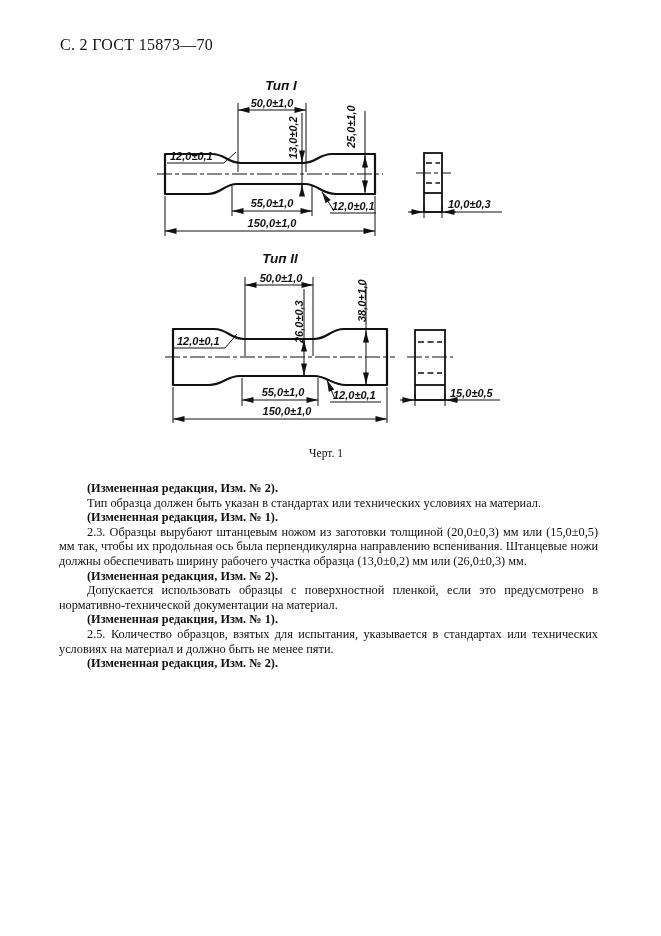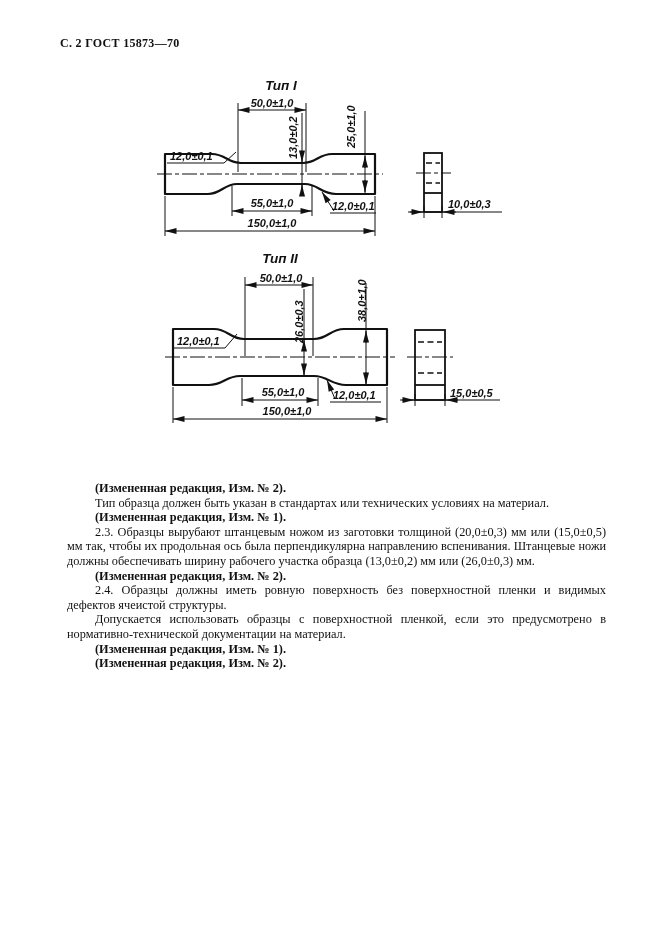--- a/index.html
+++ b/index.html
@@ -1,21 +1,21 @@
 <!DOCTYPE html>
 <html><head>
 <meta charset="utf-8">
 <style>
   html,body{margin:0;padding:0;background:#888;}
   #page{position:relative;width:661px;height:936px;background:#ffffff;color:#111;
         font-family:"Liberation Serif",serif;overflow:hidden;}
-  #hdr{position:absolute;left:60px;top:36px;font-size:12px;font-weight:bold;letter-spacing:.3px;}
+  #hdr{position:absolute;left:60px;top:36px;font-size:16px;font-weight:normal;letter-spacing:.3px;}
   #fig{position:absolute;left:0;top:0;}
   #caption{position:absolute;left:0;top:447px;width:652px;text-align:center;font-size:11.5px;}
-  #text-block{position:absolute;left:67px;top:481px;width:539px;}
+  #text-block{position:absolute;left:59px;top:481px;width:539px;}
   .para{margin:0;font-size:12.3px;line-height:14.6px;text-align:justify;text-indent:28px;}
   .para.b{font-weight:bold;}
   svg .thick{stroke:#111;stroke-width:2.2;fill:none;stroke-linejoin:round;}
   svg .med{stroke:#111;stroke-width:1.8;fill:none;}
   svg .thin{stroke:#111;stroke-width:1;fill:none;}
   svg .cl{stroke-dasharray:15 3 4 3;}
   svg .hid{stroke-dasharray:6 3.5;stroke-width:1.6;}
   svg text{fill:#111;}
   .dimt{font-family:"Liberation Sans",sans-serif;font-style:italic;font-weight:bold;font-size:11px;}
   .ftitle{font-family:"Liberation Sans",sans-serif;font-style:italic;font-weight:bold;font-size:13.5px;}
@@ -171,26 +171,27 @@
         <line class="thin" x1="400" y1="400" x2="500" y2="400"></line>
         <line class="thin" x1="402" y1="400" x2="414" y2="400" marker-end="url(#ar)"></line>
         <line class="thin" x1="458" y1="400" x2="446" y2="400" marker-end="url(#ar)"></line>
         <line class="thin" x1="415" y1="394" x2="415" y2="406"></line>
         <line class="thin" x1="445" y1="394" x2="445" y2="406"></line>
         <text class="dimt" x="450" y="397">15,0±0,5</text>
       </g>
     </g>
   </svg>
 
+  <div id="caption">Черт. 1</div>
 
   <div id="text-block">
       <p class="para b">(Измененная редакция, Изм. № 2).</p>
       <p class="para">Тип образца должен быть указан в стандартах или технических условиях на материал.</p>
       <p class="para b">(Измененная редакция, Изм. № 1).</p>
       <p class="para">2.3. Образцы вырубают штанцевым ножом из заготовки толщиной (20,0±0,3) мм или (15,0±0,5) мм так, чтобы их продольная ось была перпендикулярна направлению вспенивания. Штанцевые ножи должны обеспечивать ширину рабочего участка образца (13,0±0,2) мм или (26,0±0,3) мм.</p>
       <p class="para b">(Измененная редакция, Изм. № 2).</p>
-      <p class="para">2.4. Образцы должны иметь ровную поверхность без поверхностной пленки и видимых дефектов ячеистой структуры.</p>
       <p class="para">Допускается использовать образцы с поверхностной пленкой, если это предусмотрено в нормативно-технической документации на материал.</p>
       <p class="para b">(Измененная редакция, Изм. № 1).</p>
+      <p class="para">2.5. Количество образцов, взятых для испытания, указывается в стандартах или технических условиях на материал и должно быть не менее пяти.</p>
       <p class="para b">(Измененная редакция, Изм. № 2).</p>
     </div>
 
 </div>
 
 </body></html>

